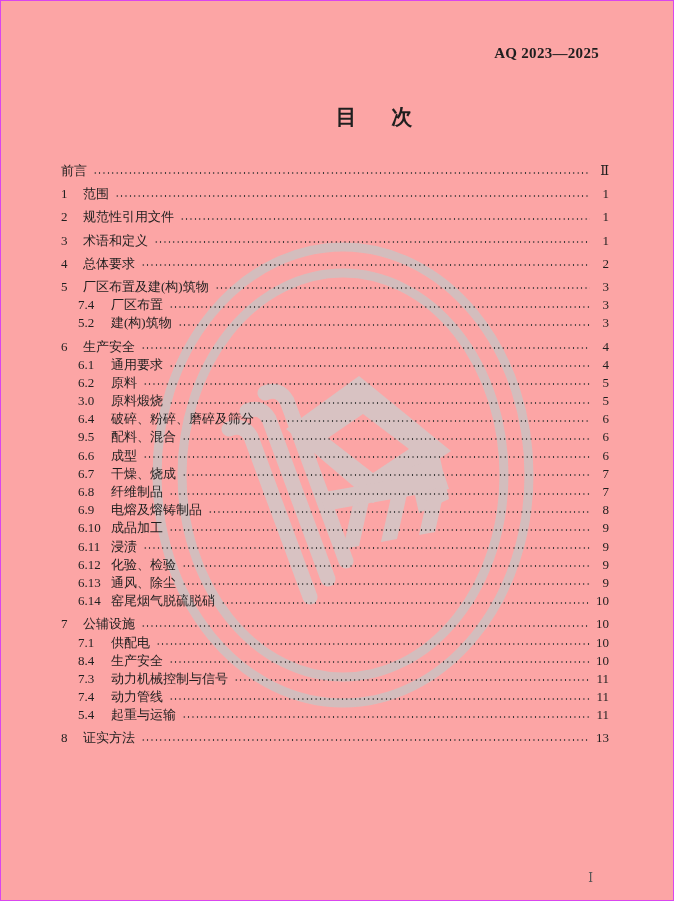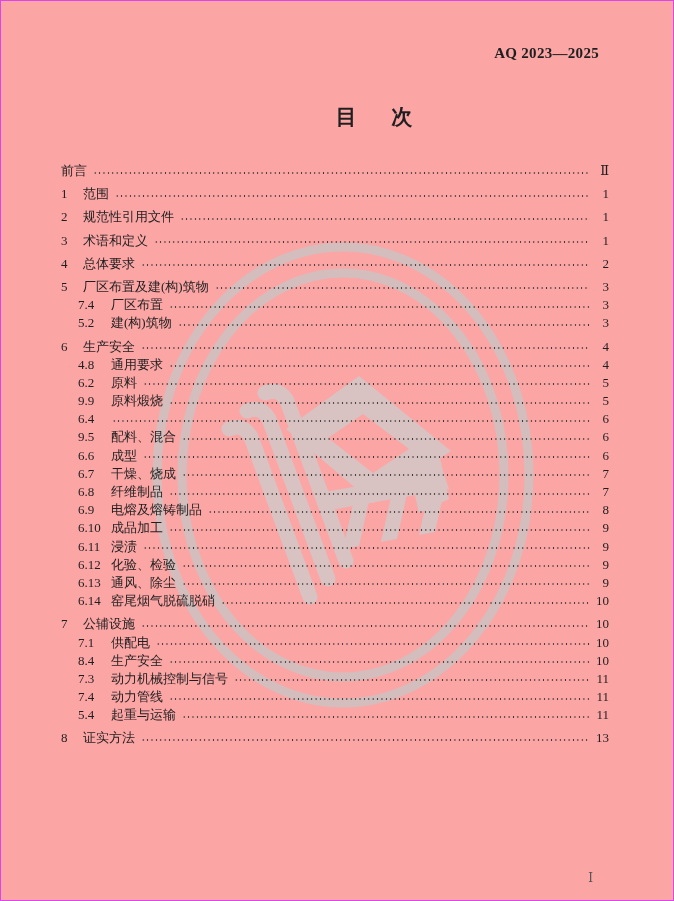--- a/index.html
+++ b/index.html
@@ -111,39 +111,40 @@
     <span class="leader"></span>
     <span class="pagenum">3</span>
   </div>
       <div class="row lvl-1 major">
     <span class="num">6</span>
     <span class="label">生产安全</span>
     <span class="leader"></span>
     <span class="pagenum">4</span>
   </div>
       <div class="row lvl-2">
-    <span class="num">4.8</span>
+    <span class="num">6.1</span>
     <span class="label">通用要求</span>
     <span class="leader"></span>
     <span class="pagenum">4</span>
   </div>
       <div class="row lvl-2">
     <span class="num">6.2</span>
     <span class="label">原料</span>
     <span class="leader"></span>
     <span class="pagenum">5</span>
   </div>
       <div class="row lvl-2">
-    <span class="num">9.9</span>
+    <span class="num">3.0</span>
     <span class="label">原料煅烧</span>
     <span class="leader"></span>
     <span class="pagenum">5</span>
   </div>
       <div class="row lvl-2">
     <span class="num">6.4</span>
+    <span class="label">破碎、粉碎、磨碎及筛分</span>
     <span class="leader"></span>
     <span class="pagenum">6</span>
   </div>
       <div class="row lvl-2">
     <span class="num">9.5</span>
     <span class="label">配料、混合</span>
     <span class="leader"></span>
     <span class="pagenum">6</span>
   </div>
       <div class="row lvl-2">

